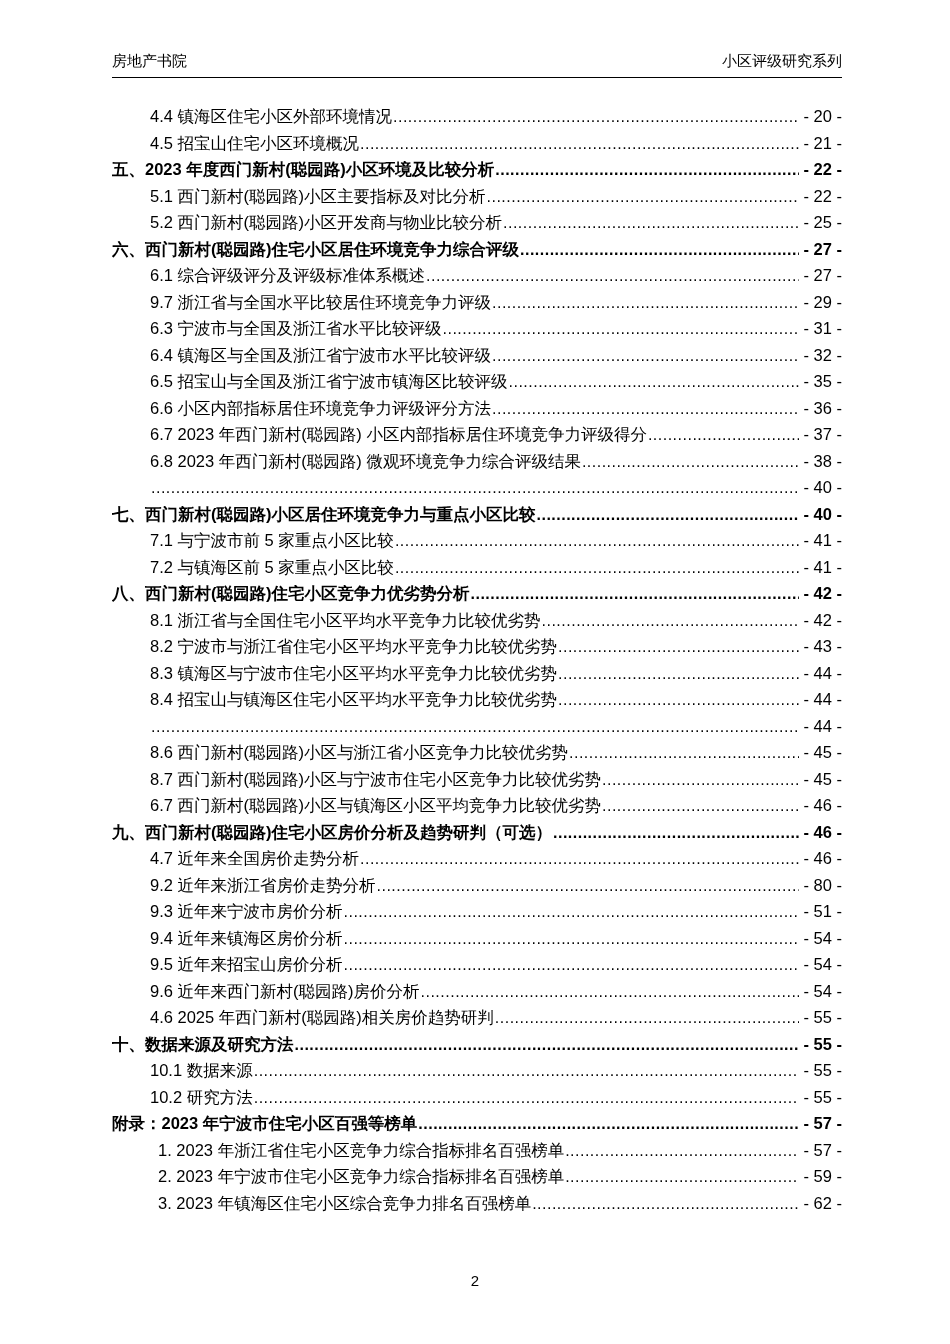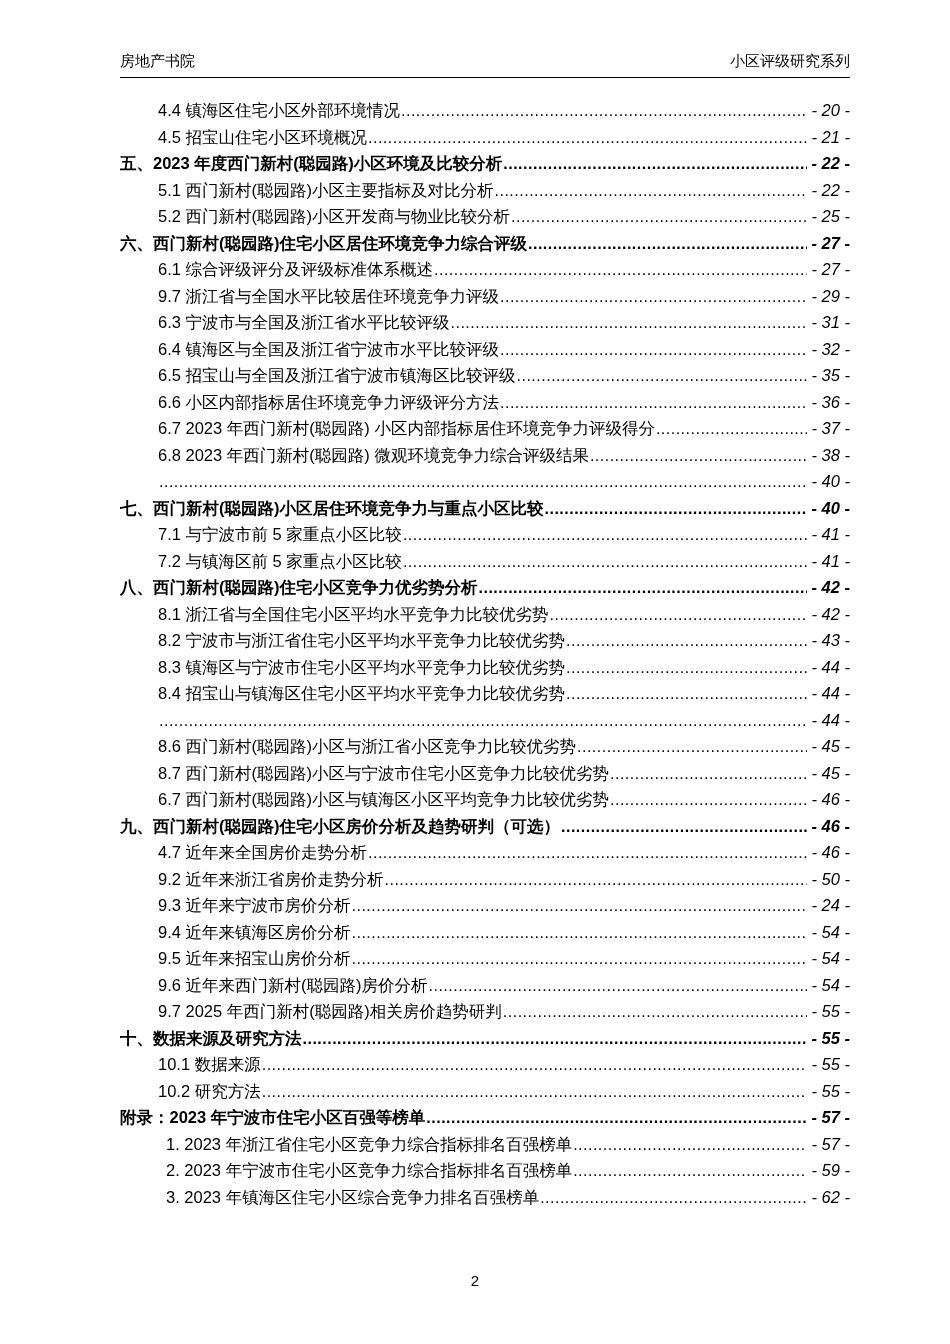--- a/index.html
+++ b/index.html
@@ -12,37 +12,37 @@
     width: 950px;
     height: 1344px;
     background: #ffffff;
     font-family: "Liberation Sans", "DejaVu Sans", sans-serif;
     color: #000000;
     box-sizing: border-box;
     overflow: hidden;
   }
   .content {
     position: absolute;
-    left: 120px;
+    left: 112px;
     top: 52px;
     width: 730px;
   }
   .header {
     display: flex;
     justify-content: space-between;
     align-items: baseline;
     font-size: 15px;
     padding-bottom: 6px;
     border-bottom: 1px solid #000000;
   }
   .header-left, .header-right {
     white-space: nowrap;
   }
   .toc {
-    margin-top: 24px;
+    margin-top: 30px;
   }
   .toc-line {
     display: flex;
     align-items: baseline;
     font-size: 16.5px;
     line-height: 1.0;
     margin-bottom: 9.5px;
     white-space: nowrap;
     overflow: hidden;
   }
@@ -67,21 +67,20 @@
     font-size: 16px;
     margin: 0 1px;
     color: #000;
     min-width: 8px;
   }
   .pg {
     flex: 0 0 auto;
     text-align: right;
     font-variant-numeric: tabular-nums;
     padding-left: 3px;
-    font-style: italic;
   }
   .toc-line.lvl1 .dots, .toc-line.lvl1 .pg {
     font-weight: bold;
   }
   .footer {
     position: absolute;
     left: 0;
     right: 0;
     bottom: 55px;
     text-align: center;
@@ -239,44 +238,44 @@
           <span class="pg">- 46 -</span>
         </div>
         <div class="toc-line lvl2">
           <span class="lbl">4.7  近年来全国房价走势分析</span>
           <span class="dots">........................................................................................................................................................</span>
           <span class="pg">- 46 -</span>
         </div>
         <div class="toc-line lvl2">
           <span class="lbl">9.2  近年来浙江省房价走势分析</span>
           <span class="dots">........................................................................................................................................................</span>
-          <span class="pg">- 50 -</span>
+          <span class="pg">- 80 -</span>
         </div>
         <div class="toc-line lvl2">
           <span class="lbl">9.3  近年来宁波市房价分析</span>
           <span class="dots">........................................................................................................................................................</span>
-          <span class="pg">- 24 -</span>
+          <span class="pg">- 51 -</span>
         </div>
         <div class="toc-line lvl2">
           <span class="lbl">9.4  近年来镇海区房价分析</span>
           <span class="dots">........................................................................................................................................................</span>
           <span class="pg">- 54 -</span>
         </div>
         <div class="toc-line lvl2">
           <span class="lbl">9.5  近年来招宝山房价分析</span>
           <span class="dots">........................................................................................................................................................</span>
           <span class="pg">- 54 -</span>
         </div>
         <div class="toc-line lvl2">
           <span class="lbl">9.6  近年来西门新村(聪园路)房价分析</span>
           <span class="dots">........................................................................................................................................................</span>
           <span class="pg">- 54 -</span>
         </div>
         <div class="toc-line lvl2">
-          <span class="lbl">9.7 2025 年西门新村(聪园路)相关房价趋势研判</span>
+          <span class="lbl">4.6 2025 年西门新村(聪园路)相关房价趋势研判</span>
           <span class="dots">........................................................................................................................................................</span>
           <span class="pg">- 55 -</span>
         </div>
         <div class="toc-line lvl1">
           <span class="lbl">十、数据来源及研究方法</span>
           <span class="dots">........................................................................................................................................................</span>
           <span class="pg">- 55 -</span>
         </div>
         <div class="toc-line lvl2">
           <span class="lbl">10.1  数据来源</span>

